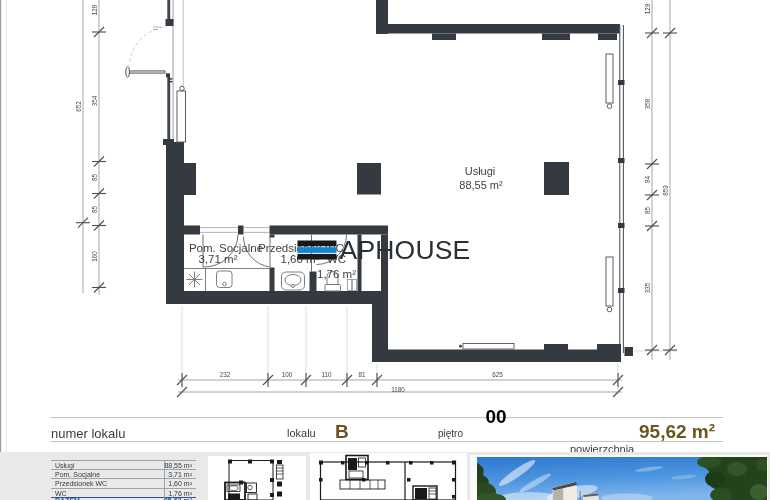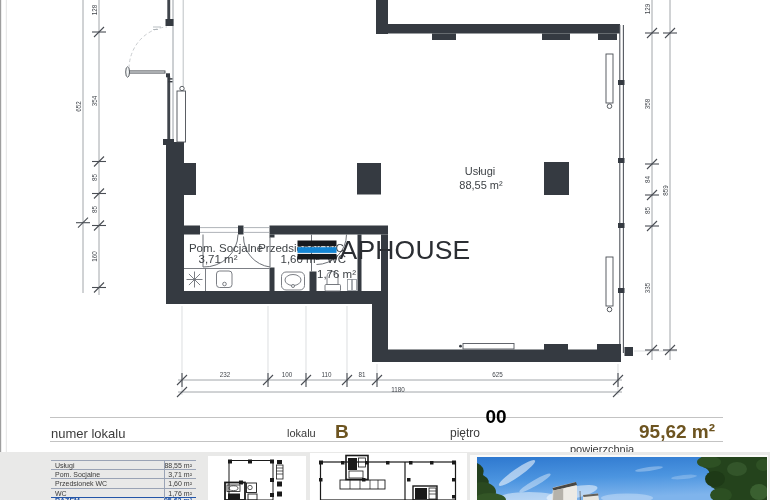--- a/index.html
+++ b/index.html
@@ -302,21 +302,21 @@
 <div class="abs" style="left:50px;top:416.5px;width:673px;height:1px;background:#c3c3c3"></div>
 
 <div class="abs" style="left:50px;top:441px;width:673px;height:1px;background:#c3c3c3"></div>
 
 <div class="abs" style="left:51px;top:428px;font-size:13px;line-height:11px;color:#3b3b3b">numer lokalu</div>
 
 <div class="abs" style="left:287px;top:428px;font-size:11px;line-height:11px;color:#3b3b3b">lokalu</div>
 
 <div class="abs" style="left:335px;top:421.5px;font-size:19px;line-height:19px;font-weight:bold;color:#6d5420">B</div>
 
-<div class="abs" style="left:450px;top:428px;font-size:12px;line-height:11px;color:#3b3b3b">piętro</div>
+<div class="abs" style="left:438px;top:428px;font-size:10px;line-height:11px;color:#3b3b3b">piętro</div>
 
 <div class="abs" style="left:485.5px;top:407px;font-size:19px;line-height:19px;font-weight:bold;color:#000000">00</div>
 
 <div class="abs" style="left:570px;top:444px;font-size:11px;line-height:11px;color:#3b3b3b">powierzchnia</div>
 
 <div class="abs" style="left:639px;top:421.5px;font-size:19px;line-height:19px;font-weight:bold;color:#6d5420">95,62 m²</div>
 
 <div class="abs" style="left:0;top:452px;width:770px;height:48px;background:#e9e9e8"></div>
 
 <div class="abs" style="left:51px;top:459.5px;width:145px;height:41px;font-size:7px;color:#3a3a3a">

